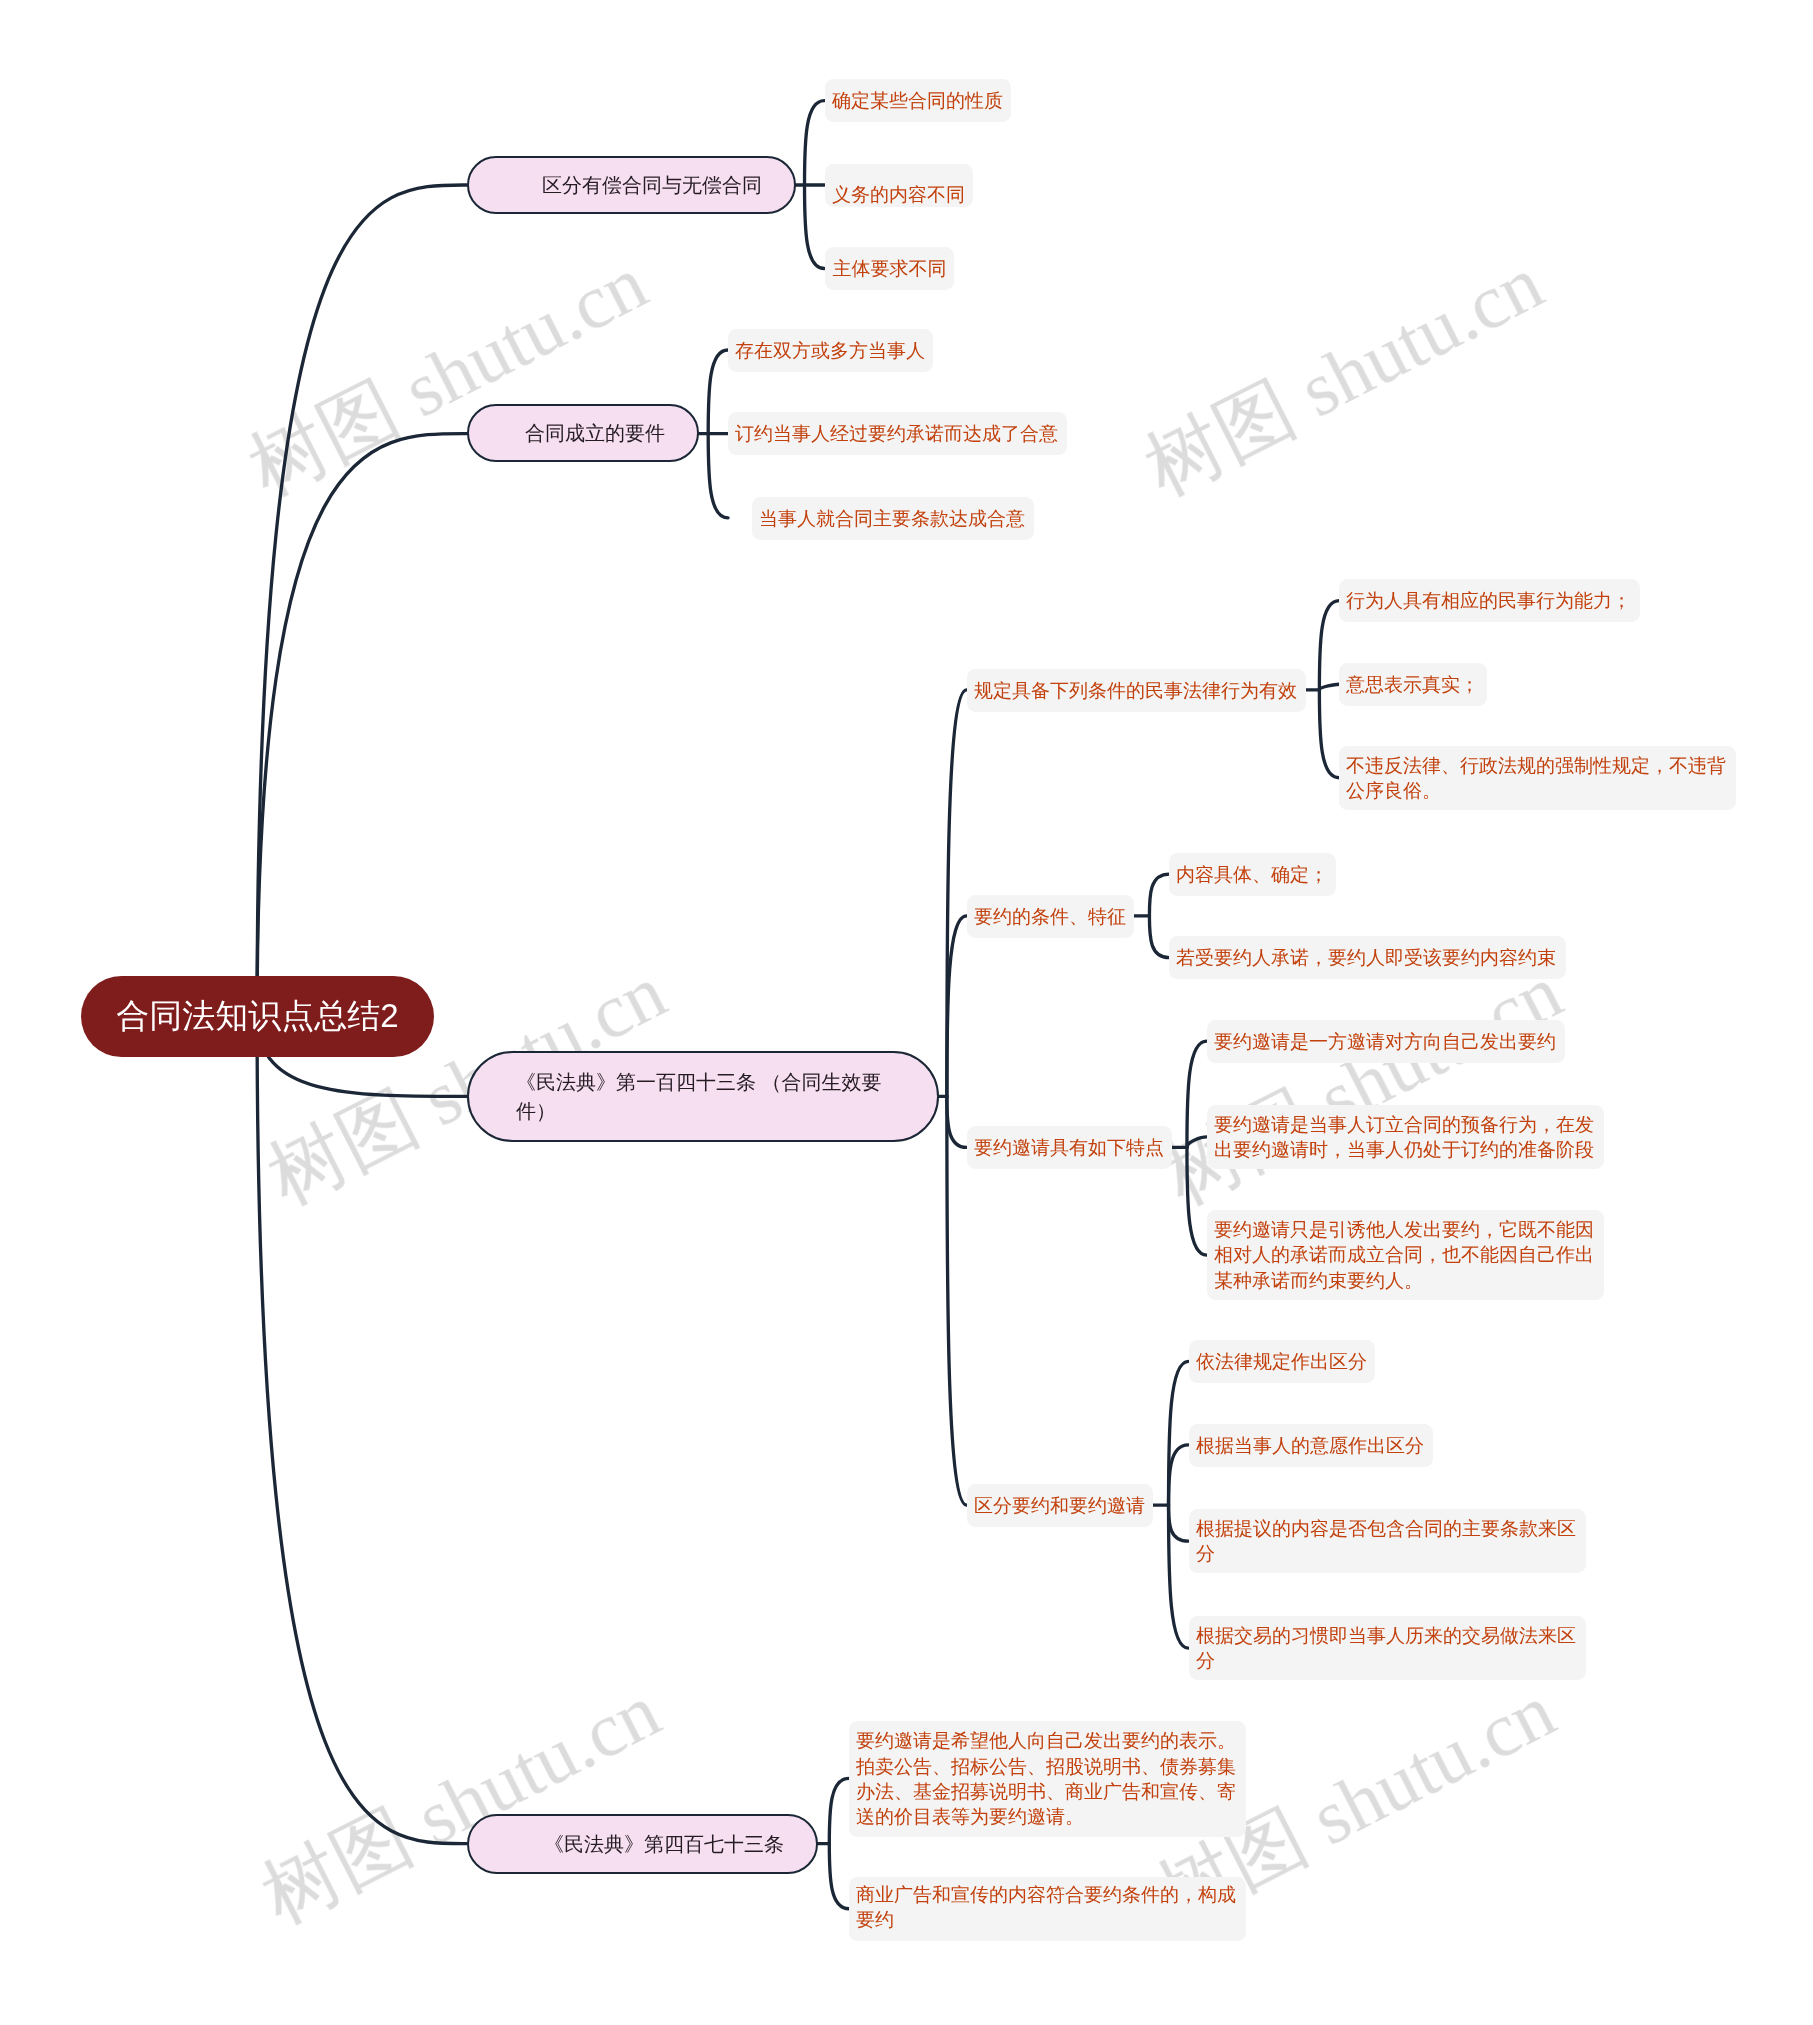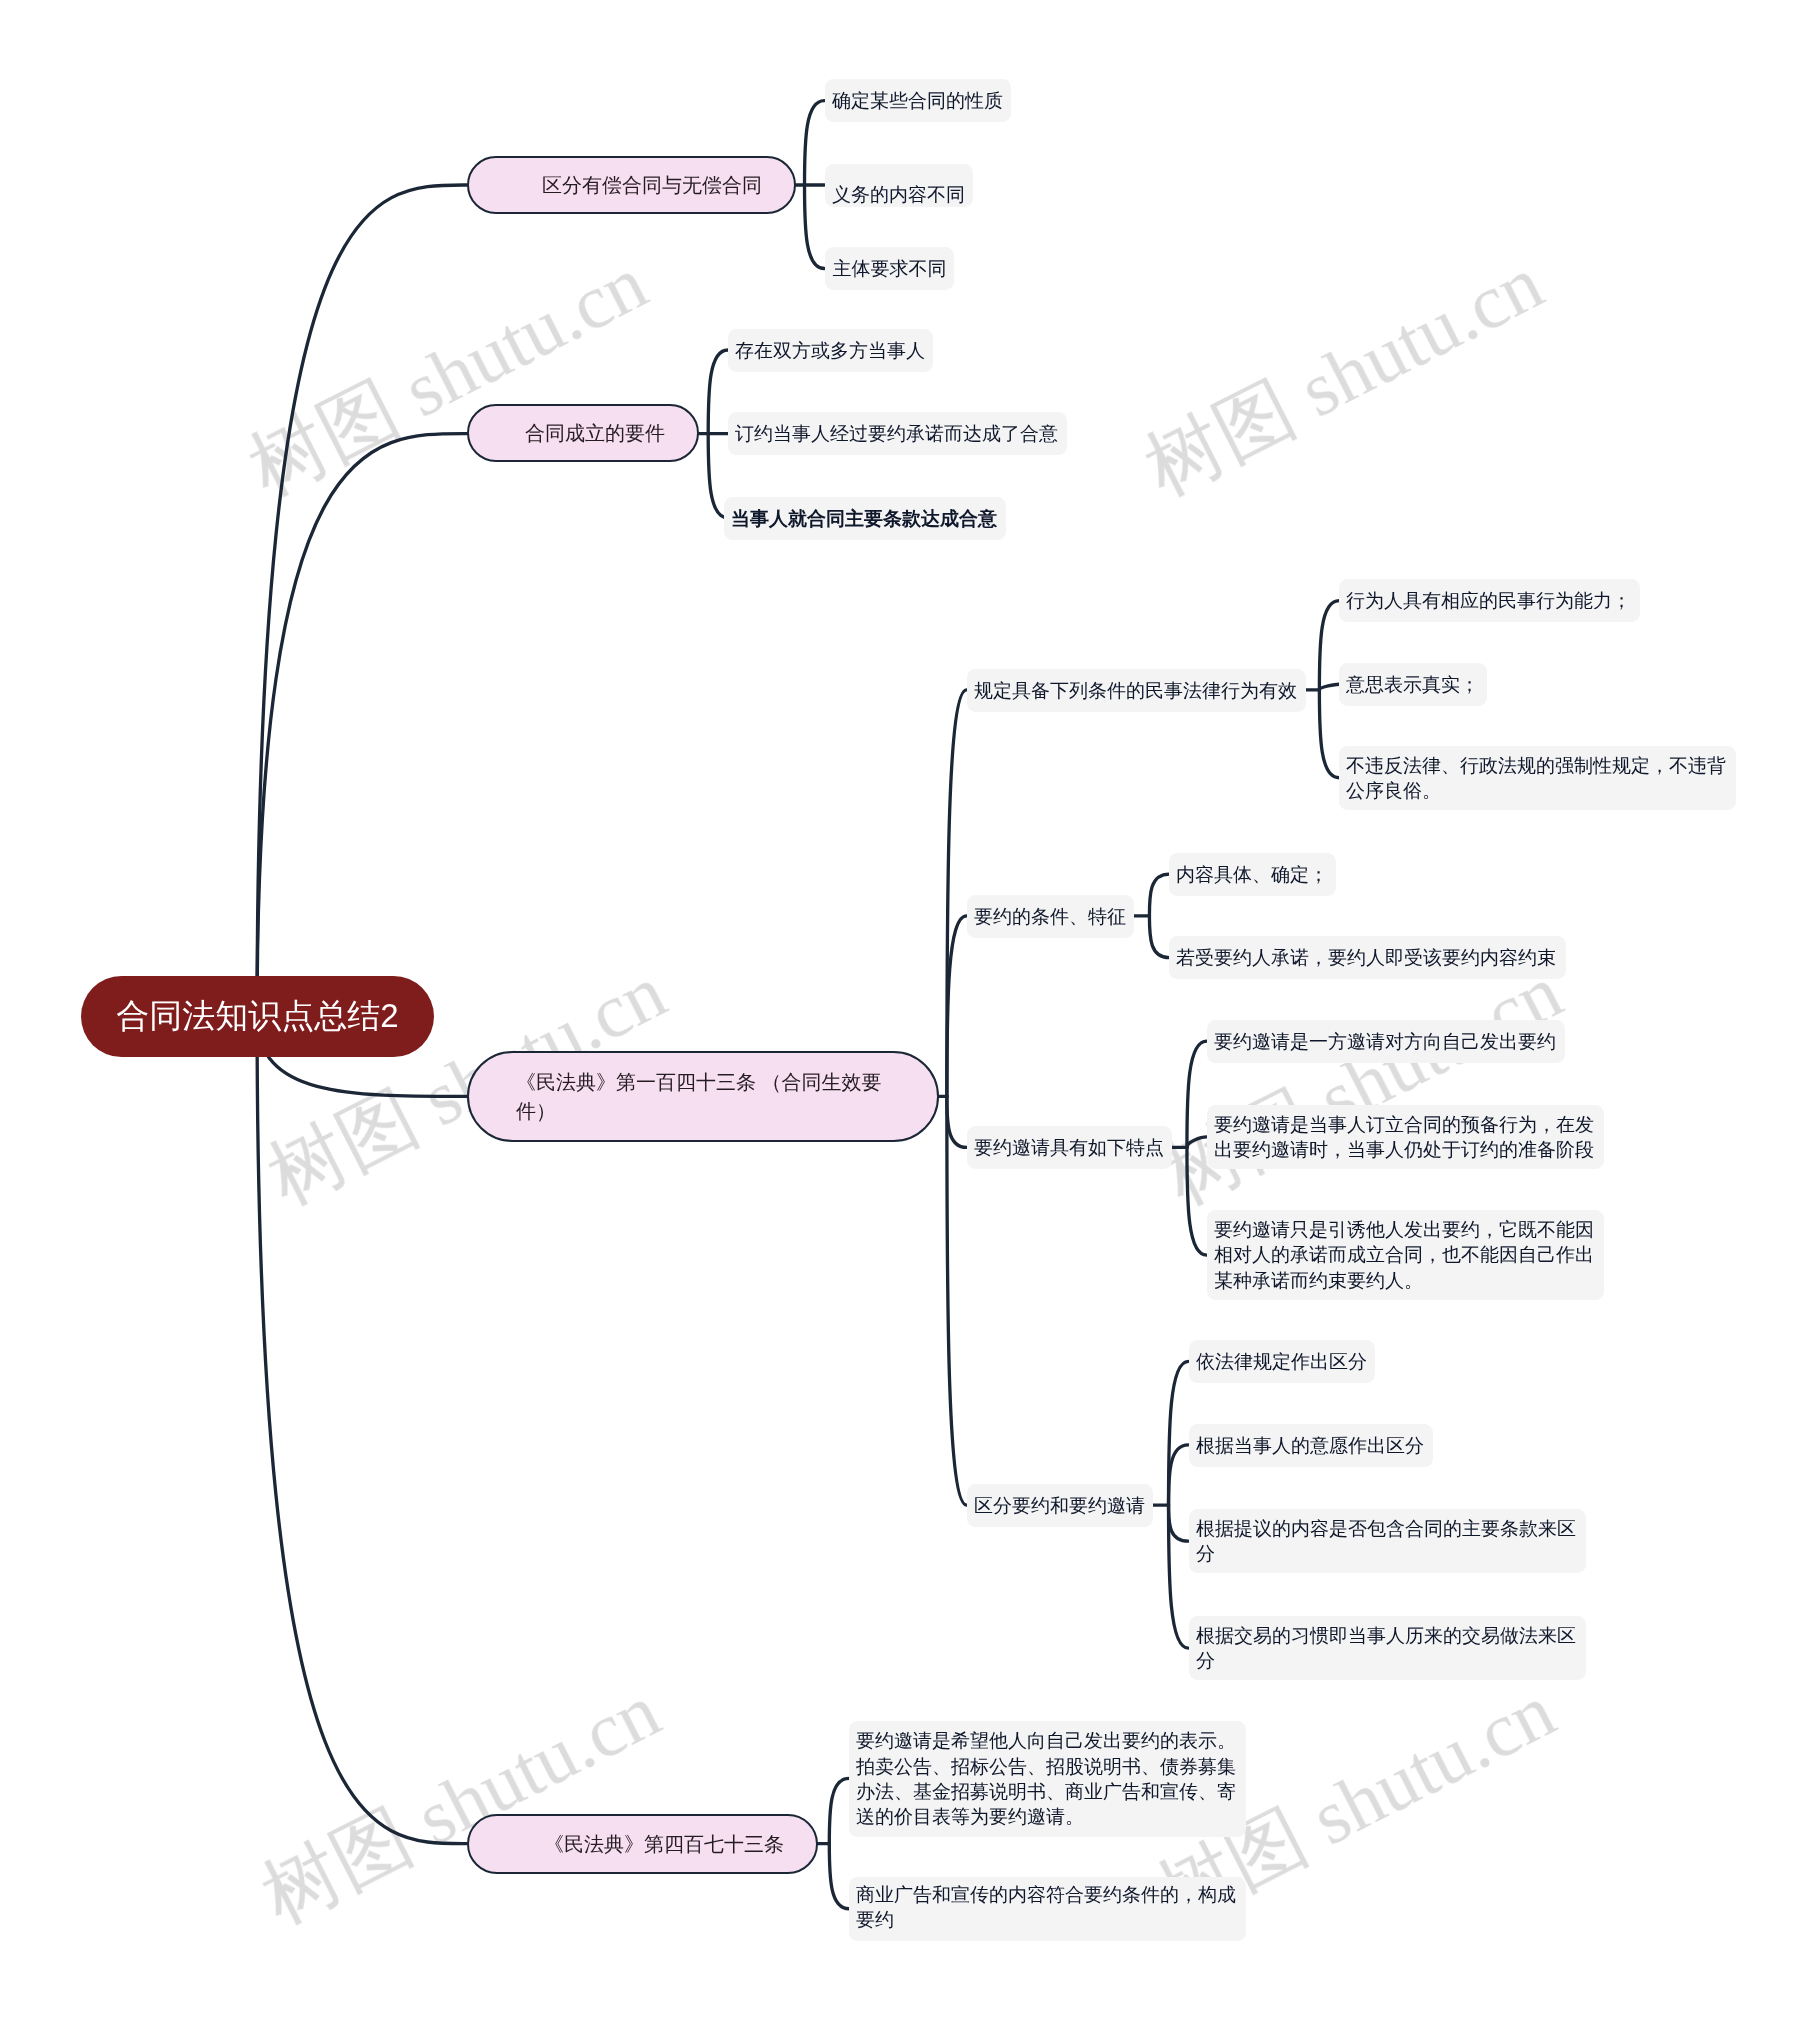--- a/index.html
+++ b/index.html
@@ -8,21 +8,21 @@
   .node,.wm{will-change:transform;}
   #links{position:absolute;left:0;top:0;width:1813px;height:2025px;}
   #wmlayer{position:absolute;left:0;top:0;width:1813px;height:2025px;overflow:hidden;}
   .wm{position:absolute;color:#dcdcdc;font-family:"Liberation Serif",serif;font-size:77px;
       transform:rotate(-27deg);transform-origin:0 0;white-space:nowrap;}
   .node{position:absolute;box-sizing:border-box;display:flex;align-items:center;}
   .root{background:#7f1d1d;color:#ffffff;border-radius:708px;font-size:33px;justify-content:center;}
   .lv1{background:#f6dff0;border:2.8px solid #1b2736;border-radius:708px;color:#241b23;
        font-size:20px;padding:0 32px;line-height:1.42;justify-content:flex-end;}
   .lv1.tall{padding:0 47px;}
-  .lvx{background:#f4f4f5;color:#0f172a;border-radius:8.5px;font-size:19px;padding:0 7px;
+  .lvx{background:#f4f4f5;color:#c2410c;border-radius:8.5px;font-size:19px;padding:0 7px;
        line-height:1.34;}
   .node span{display:block;}
   .nowrap{white-space:nowrap;}
   .wrap{white-space:normal;}
 </style>
 </head>
 <body>
 
 <div id="page">
 <div id="wmlayer">
@@ -98,21 +98,21 @@
       </div>
 <div class="node lvx nowrap" style="left:825px;top:247px;width:129px;height:43px;justify-content:center;">
         <span>主体要求不同</span>
       </div>
 <div class="node lvx nowrap" style="left:728px;top:329px;width:205px;height:43px;">
         <span>存在双方或多方当事人</span>
       </div>
 <div class="node lvx nowrap" style="left:728px;top:412px;width:339px;height:43px;">
         <span>订约当事人经过要约承诺而达成了合意</span>
       </div>
-<div class="node lvx nowrap" style="left:724px;top:497px;width:282px;height:43px;font-weight:bold;">
+<div class="node lvx nowrap" style="left:752px;top:497px;width:282px;height:43px;">
         <span>当事人就合同主要条款达成合意</span>
       </div>
 <div class="node lvx nowrap" style="left:967px;top:669px;width:339px;height:43px;">
         <span>规定具备下列条件的民事法律行为有效</span>
       </div>
 <div class="node lvx nowrap" style="left:967px;top:895px;width:167px;height:43px;">
         <span>要约的条件、特征</span>
       </div>
 <div class="node lvx nowrap" style="left:967px;top:1126px;width:205px;height:43px;">
         <span>要约邀请具有如下特点</span>

